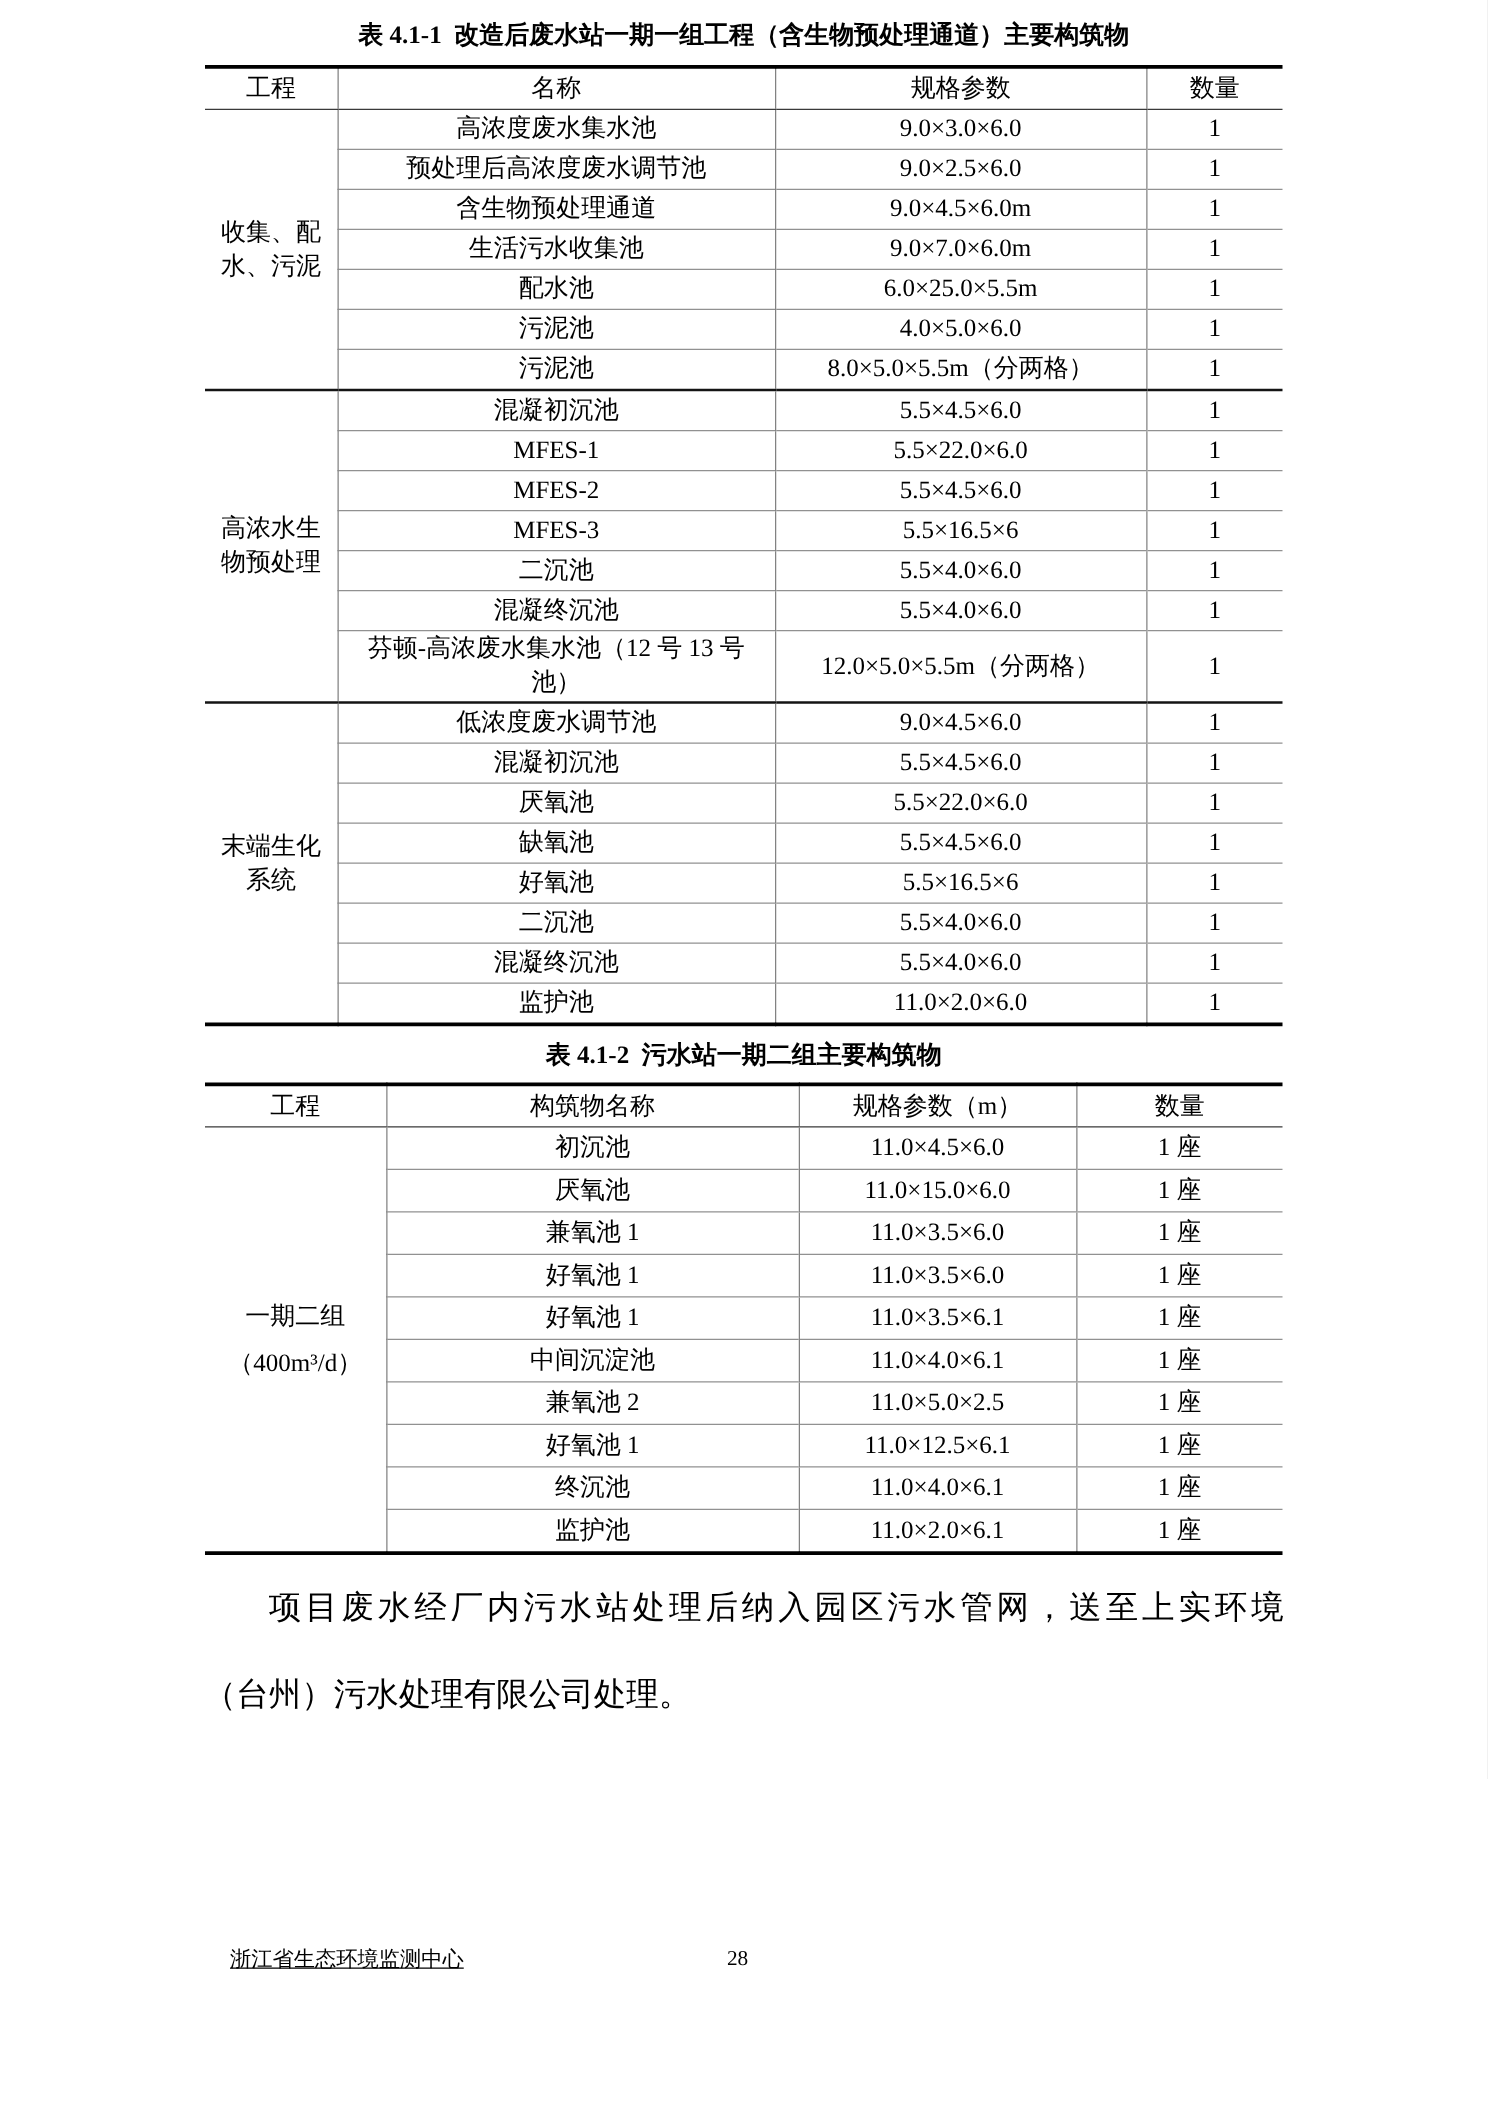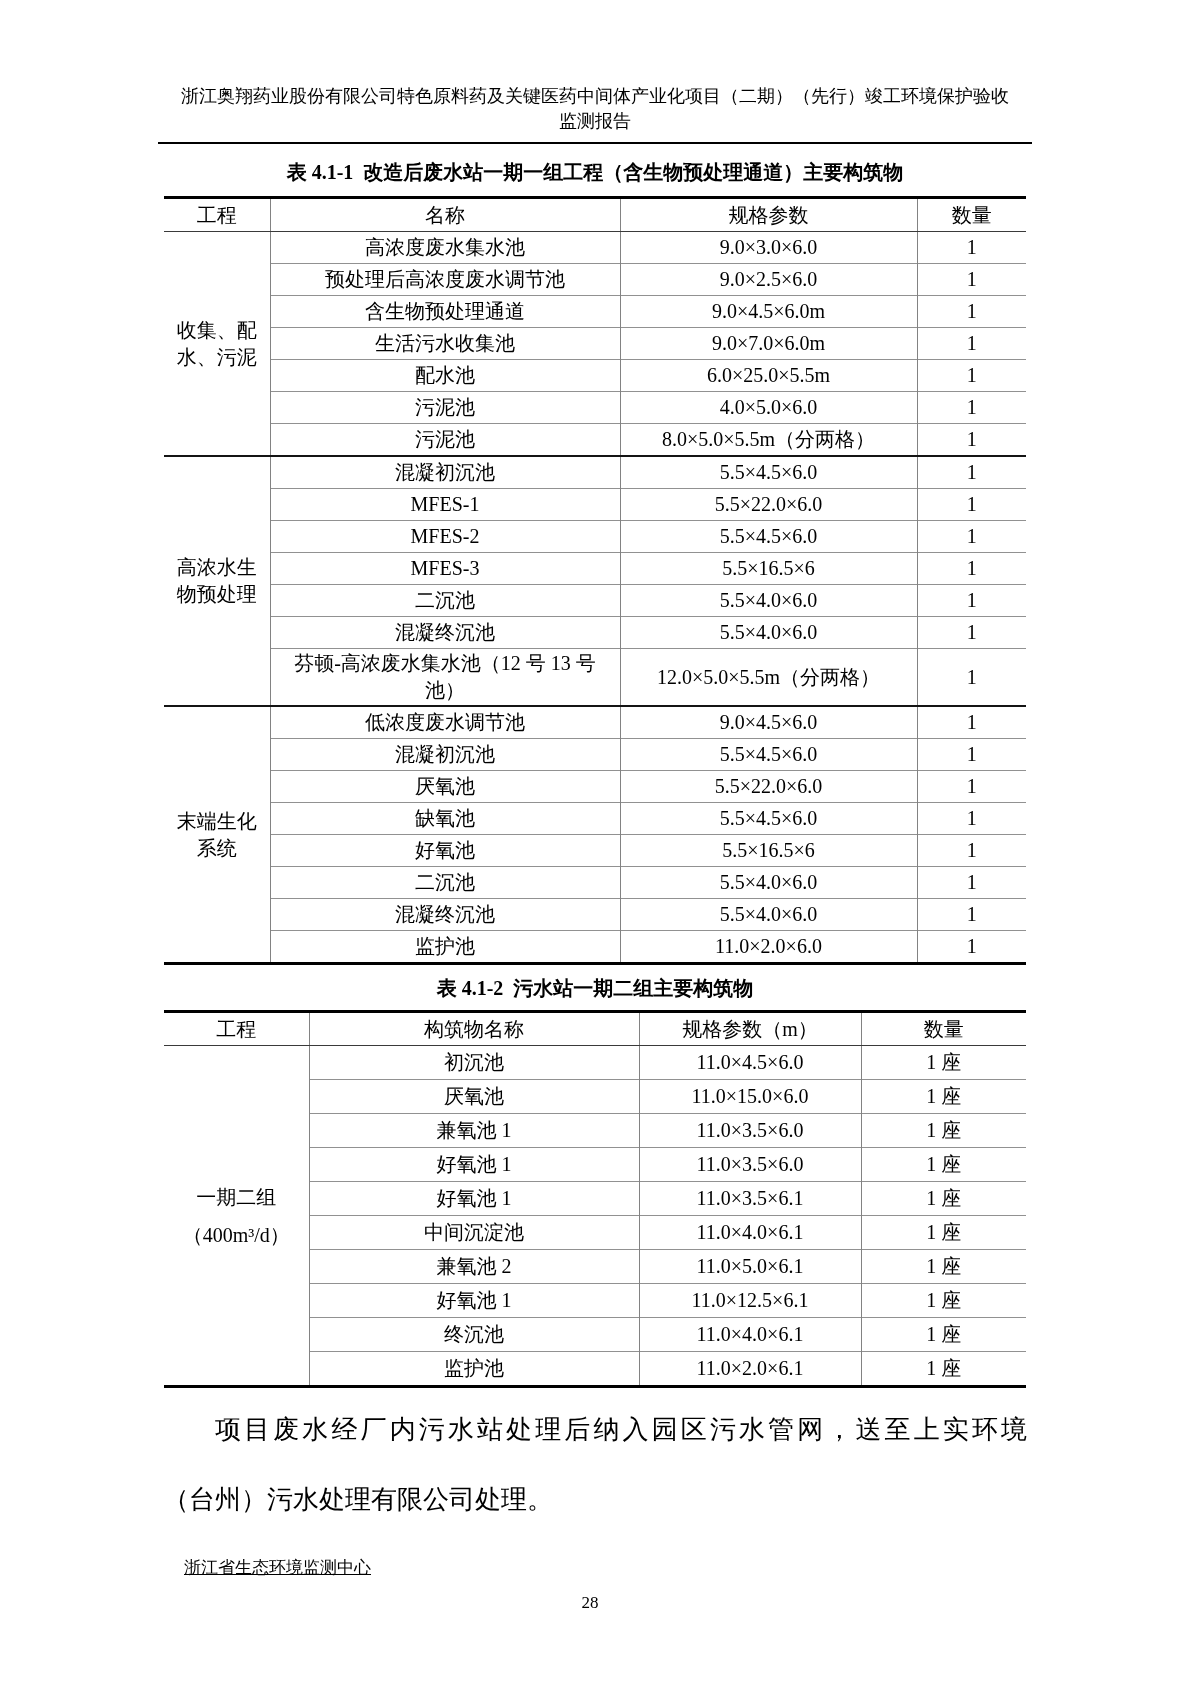--- a/index.html
+++ b/index.html
@@ -60,31 +60,27 @@
     padding:0 4px;
   }
   tr.tall td { height:62px; }
   td.group-cell .glabel-line { display:block; line-height:1.9; }
   
   .body-text { width:864px; margin:22px auto 0; font-size:26px; line-height:40px; }
   .body-text .line1 { text-indent:52px; text-align:justify; text-align-last:justify; }
   .body-text .line2 { margin-top:30px; }
   
   .footer-org { position:absolute; left:184px; top:1556px; font-size:17px;text-decoration:underline; }
-  .page-num  { position:absolute; left:0; top:1557px; width:1180px; text-align:center; font-size:17px;margin-top:36px; }
+  .page-num  { position:absolute; left:0; top:1557px; width:1180px; text-align:center; font-size:17px; }
 </style>
 </head>
 <body>
 
 <div class="page">
 
-  <div class="doc-header">
-    <span class="hline">浙江奥翔药业股份有限公司特色原料药及关键医药中间体产业化项目（二期）（先行）竣工环境保护验收</span>
-    <span class="hline">监测报告</span>
-  </div>
 
   <div class="table-title">表 4.1-1  改造后废水站一期一组工程（含生物预处理通道）主要构筑物</div>
 
   <table class="spec-table t1">
     <colgroup>
         <col style="width:106px">
         <col style="width:350px">
         <col style="width:297px">
         <col style="width:109px">
       </colgroup>
@@ -263,21 +259,21 @@
         <td>11.0×3.5×6.1</td>
         <td>1 座</td>
       </tr>
       <tr>
         <td>中间沉淀池</td>
         <td>11.0×4.0×6.1</td>
         <td>1 座</td>
       </tr>
       <tr>
         <td>兼氧池 2</td>
-        <td>11.0×5.0×6.1</td>
+        <td>11.0×5.0×2.5</td>
         <td>1 座</td>
       </tr>
       <tr>
         <td>好氧池 1</td>
         <td>11.0×12.5×6.1</td>
         <td>1 座</td>
       </tr>
       <tr>
         <td>终沉池</td>
         <td>11.0×4.0×6.1</td>

